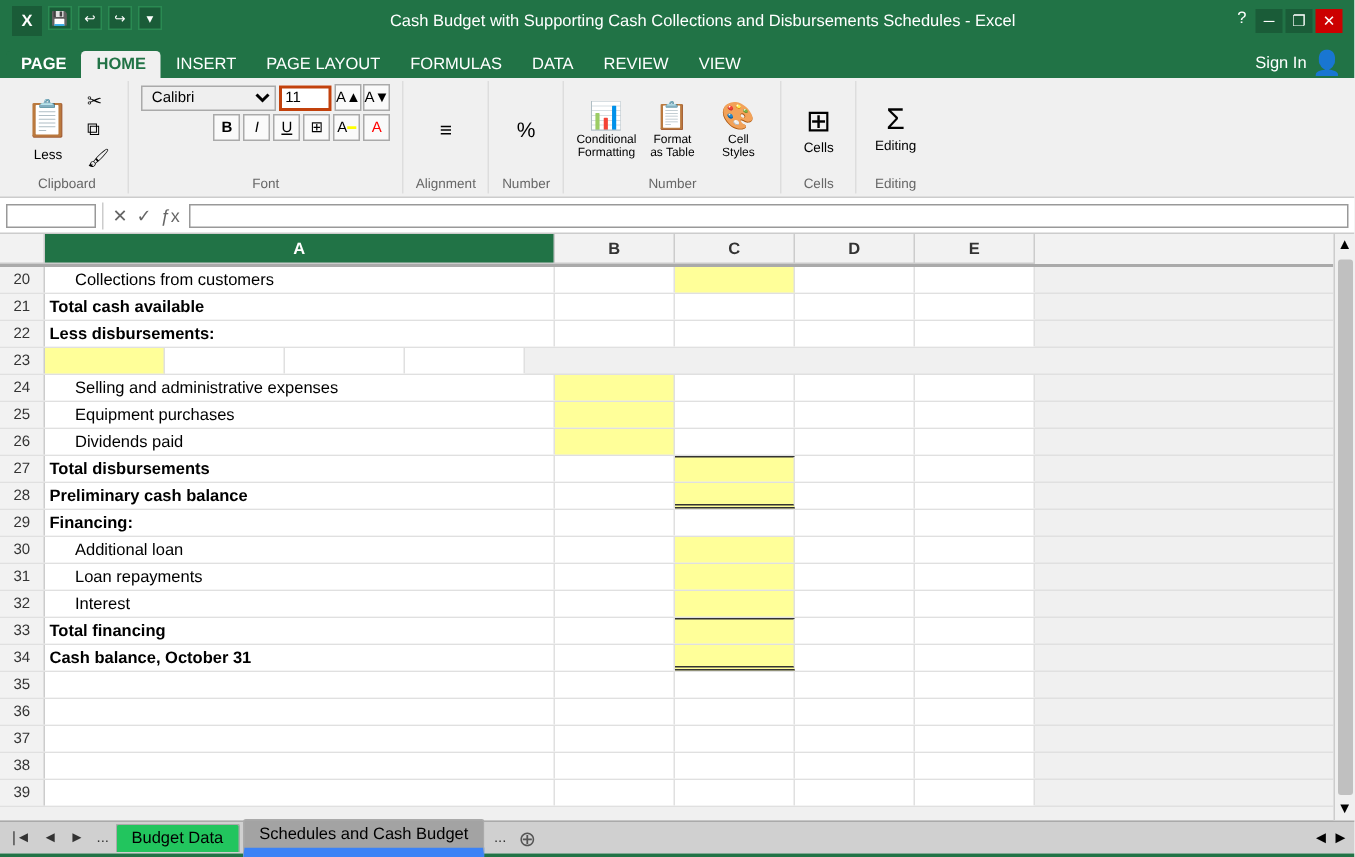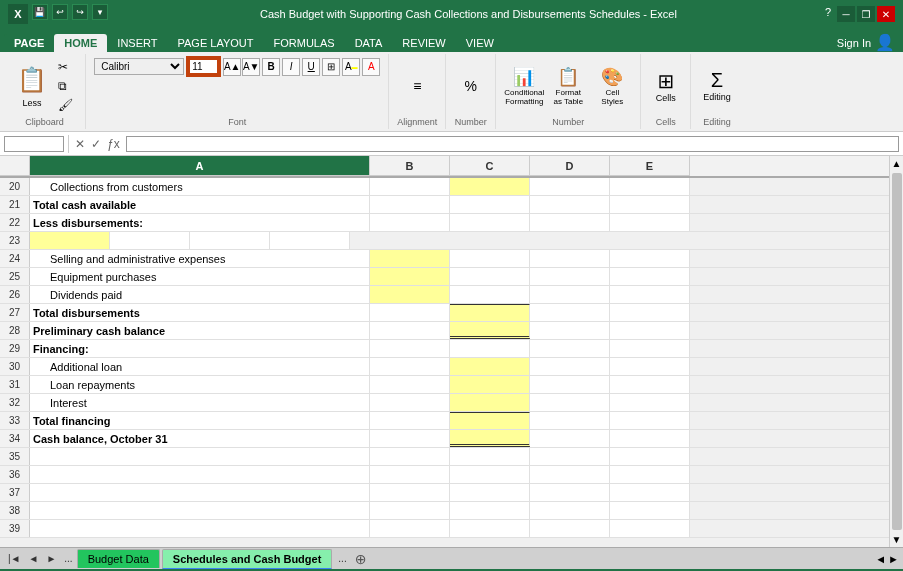--- a/index.html
+++ b/index.html
@@ -61,24 +61,24 @@
       font-size: 9px;
       color: #666;
       margin-top: auto;
       padding-top: 2px;
     }
     .ribbon-buttons { display: flex; gap: 2px; align-items: center; flex: 1; }
     .rb-large { display: flex; flex-direction: column; align-items: center; font-size: 9px; cursor: pointer; padding: 2px 4px; border-radius: 2px; }
     .rb-icon-large { width: 32px; height: 32px; background: #ccc; border-radius: 2px; margin-bottom: 2px; display: flex; align-items: center; justify-content: center; font-size: 16px; }
     .rb-small { font-size: 9px; cursor: pointer; padding: 1px 3px; border-radius: 2px; border: 1px solid transparent; }
     
-    .font-section { display: flex; flex-direction: row; gap: 2px; }
+    .font-section { display: flex; flex-direction: column; gap: 2px; align-items: flex-end; }
     .font-row { display: flex; align-items: center; gap: 2px; }
     .font-select { font-size: 10px; padding: 1px 2px; border: 1px solid #aaa; width: 90px; }
-    .font-size { font-size: 10px; padding: 1px 2px; border: 4px solid #c2410c; width: 35px; }
+    .font-size { font-size: 10px; padding: 1px 2px; border: 2px solid #c2410c; width: 35px; }
     .font-btns { display: flex; gap: 1px; }
     .fb { width: 18px; height: 18px; border: 1px solid #aaa; background: #fafafa; cursor: pointer; font-size: 10px; display: flex; align-items: center; justify-content: center; }
     .fb.bold { font-weight: bold; }
     .fb.italic { font-style: italic; }
 
     
     .formula-bar {
       background: white;
       border-bottom: 1px solid #ccc;
       display: flex;
@@ -205,21 +205,21 @@
     .sheet-tab {
       padding: 3px 10px;
       font-size: 11px;
       cursor: pointer;
       border: 1px solid #aaa;
       border-bottom: none;
       background: #22c55e;
       margin-right: 2px;
       border-radius: 2px 2px 0 0;
     }
-    .sheet-tab.active { background: #86efac; border-bottom: 1px solid #3b82f6; font-weight: bold; }
+    .sheet-tab.active { background: #a3a3a3; border-bottom: 7px solid #3b82f6; font-weight: normal; }
     .sheet-add { font-size: 14px; cursor: pointer; padding: 0 4px; color: #555; }
     .sheet-scroll { margin-left: auto; display: flex; gap: 2px; }
 
     
     .right-scrollbar {
       width: 14px;
       background: #f0f0f0;
       border-left: 1px solid #ccc;
       display: flex;
       flex-direction: column;

